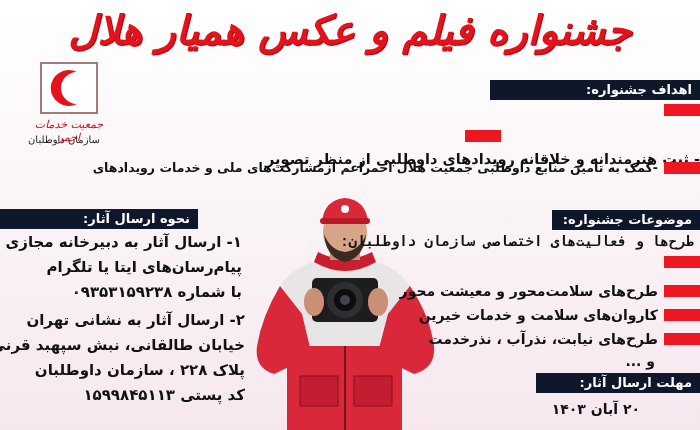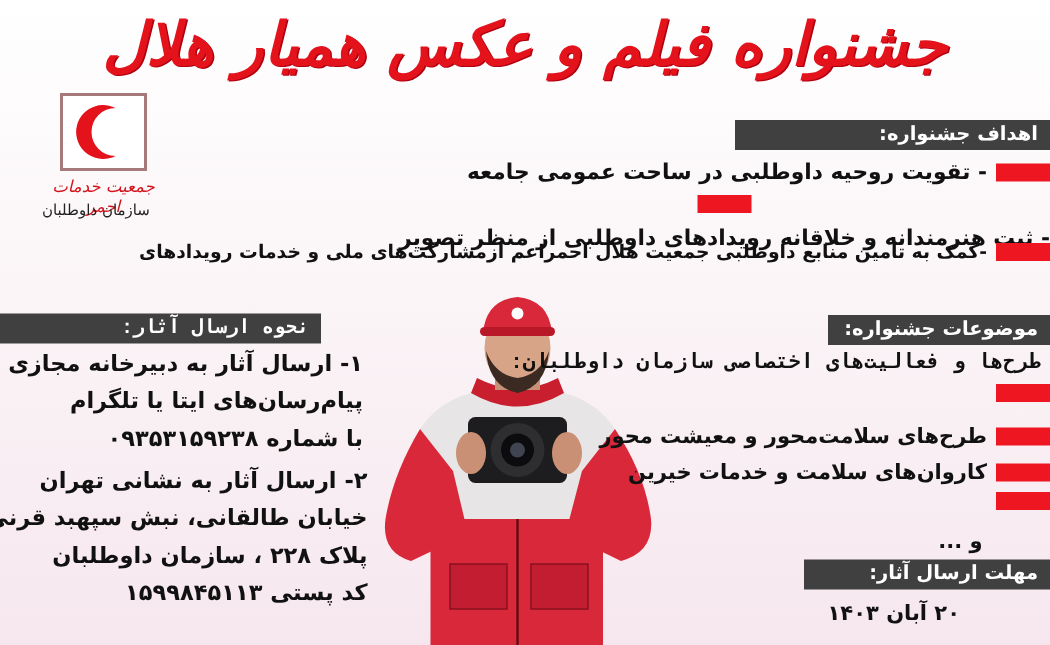--- a/index.html
+++ b/index.html
@@ -27,21 +27,21 @@
   }
   .logo-text1 {
     position: absolute; left: 28px; top: 118px; width: 82px; text-align: center;
     direction: rtl; color: #d3121b; font-family: "DejaVu Serif", serif; font-size: 11px; font-style: italic;
   }
   .logo-text2 {
     position: absolute; left: 28px; top: 134px; width: 82px; text-align: left;
     direction: rtl; color: #222; font-family: "DejaVu Serif", serif; font-size: 10px; 
   }
   .hdr {
-    position: absolute; height: 20px; background: #404040; color: #fff;
+    position: absolute; height: 20px; background: #0f172a; color: #fff;
     font-weight: bold; font-size: 13px; line-height: 20px; direction: rtl;
     padding-right: 8px; white-space: nowrap;
   }
   .row {
     position: absolute; right: 0; direction: rtl; white-space: nowrap;
     display: flex; align-items: center; gap: 6px;
     font-size: 14px; font-weight: bold; color: #111; line-height: 22px;
   }
   .bar { width: 36px; height: 12px; background: #ee1620; flex: none; }
   .text { font-size: 14px; font-weight: bold; }
@@ -63,32 +63,31 @@
   <svg width="44" height="44" viewBox="0 0 44 44">
     <path d="M30 6 A18 18 0 1 0 30 38 A14.5 14.5 0 1 1 30 6 Z" fill="#e3121b"></path>
   </svg>
 </div>
 <div class="logo-text1">جمعیت خدمات احمر</div>
 <div class="logo-text2">سازمان داوطلبان</div>
 
 <div class="hdr" style="top:80px; right:0; width:210px;">اهداف جشنواره:</div>
 <div class="row" style="top:104px; right:0;">
   <span class="bar"></span>
-  <span class="text goal-text">- تقویت روحیه داوطلبی در ساحت عمومی جامعه</span>
 </div>
 <div class="row" style="top:130px; right:0;flex-direction:column;">
   <span class="bar"></span>
   <span class="text goal-text">- ثبت هنرمندانه و خلاقانه رویدادهای داوطلبی از منظر تصویر</span>
 </div>
 <div class="row" style="top:157px; right:0;">
   <span class="bar"></span>
   <span class="text goal-text" style="font-size:12.5px;">-کمک به تامین منابع داوطلبی جمعیت هلال احمراعم ازمشارکت‌های ملی و خدمات رویدادهای</span>
 </div>
 
-<div class="hdr" style="top:209px; left:0; width:214px;font-family:Liberation Mono, monospace;">نحوه ارسال آثار:</div>
+<div class="hdr" style="top:209px; left:0; width:198px;">نحوه ارسال آثار:</div>
 <div class="left-block" style="top:230px; right:458px; text-align:right;">
   <div>۱- ارسال آثار به دبیرخانه مجازی در</div>
   <div>پیام‌رسان‌های ایتا یا تلگرام</div>
   <div>با شماره ۰۹۳۵۳۱۵۹۲۳۸</div>
 </div>
 <div class="left-block" style="top:308px; right:455px; text-align:right;">
   <div>۲- ارسال آثار به نشانی تهران</div>
   <div>خیابان طالقانی، نبش سپهبد قرنی</div>
   <div>پلاک ۲۲۸ ، سازمان داوطلبان</div>
   <div>کد پستی ۱۵۹۹۸۴۵۱۱۳</div>
@@ -138,20 +137,21 @@
 <div class="row" style="top:280px; right:0;">
   <span class="bar"></span>
   <span class="text">طرح‌های سلامت‌محور و معیشت محور</span>
 </div>
 <div class="row" style="top:304px; right:0;">
   <span class="bar"></span>
   <span class="text">کاروان‌های سلامت و خدمات خیرین</span>
 </div>
 <div class="row" style="top:328px; right:0;">
   <span class="bar"></span>
+  <span class="text">طرح‌های نیابت، نذرآب ، نذرخدمت</span>
 </div>
 <div class="row" style="top:350px; right:45px;">
   <span class="text">و ...</span>
 </div>
 
 <div class="hdr" style="top:373px; right:0; width:164px;">مهلت ارسال آثار:</div>
 <div class="row" style="top:398px; right:60px;">
   <span class="text" style="font-size:14px;">۲۰ آبان ۱۴۰۳</span>
 </div>
 

